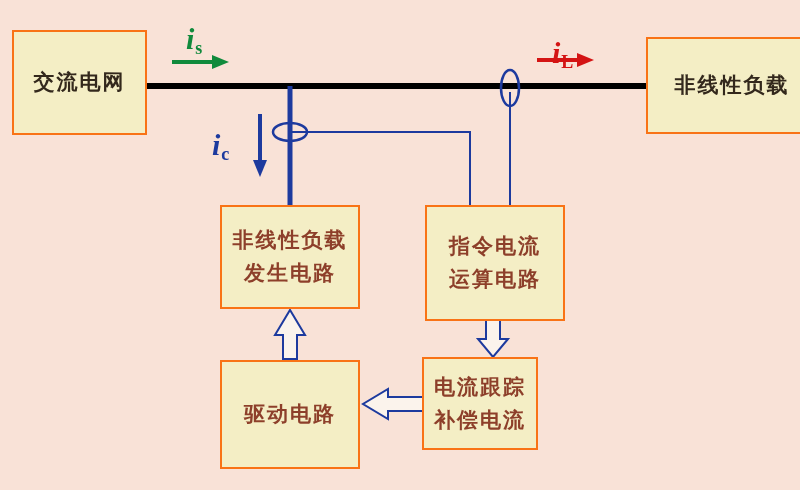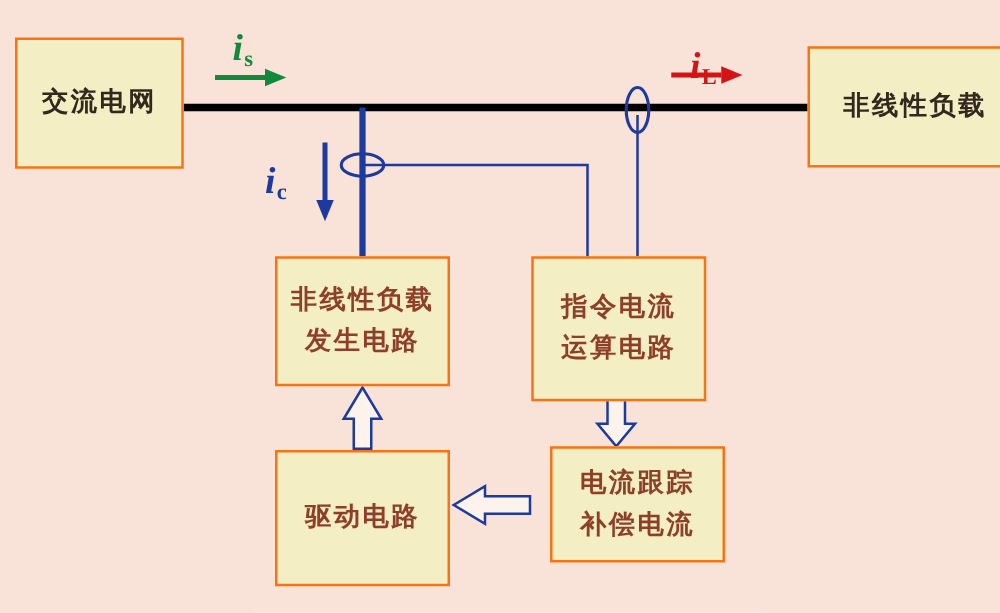--- a/index.html
+++ b/index.html
@@ -99,21 +99,21 @@
 
   <div class="box inner" style="left:425px;top:205px;width:140px;height:116px;">
     <div class="ln">指令电流</div>
     <div class="ln">运算电路</div>
   </div>
 
   <div class="box inner" style="left:220px;top:360px;width:140px;height:109px;">
     <div class="ln">驱动电路</div>
   </div>
 
-  <div class="box inner" style="left:440px;top:357px;width:140px;height:93px;">
+  <div class="box inner" style="left:422px;top:357px;width:116px;height:93px;">
     <div class="ln">电流跟踪</div>
     <div class="ln">补偿电流</div>
   </div>
 
   <div class="cur green" style="left:186px;top:24px;">
     <i>i</i><sub>s</sub>
   </div>
 
   <div class="cur red" style="left:552px;top:22px;margin-top:16px;">
     <i>i</i><sub>L</sub>

